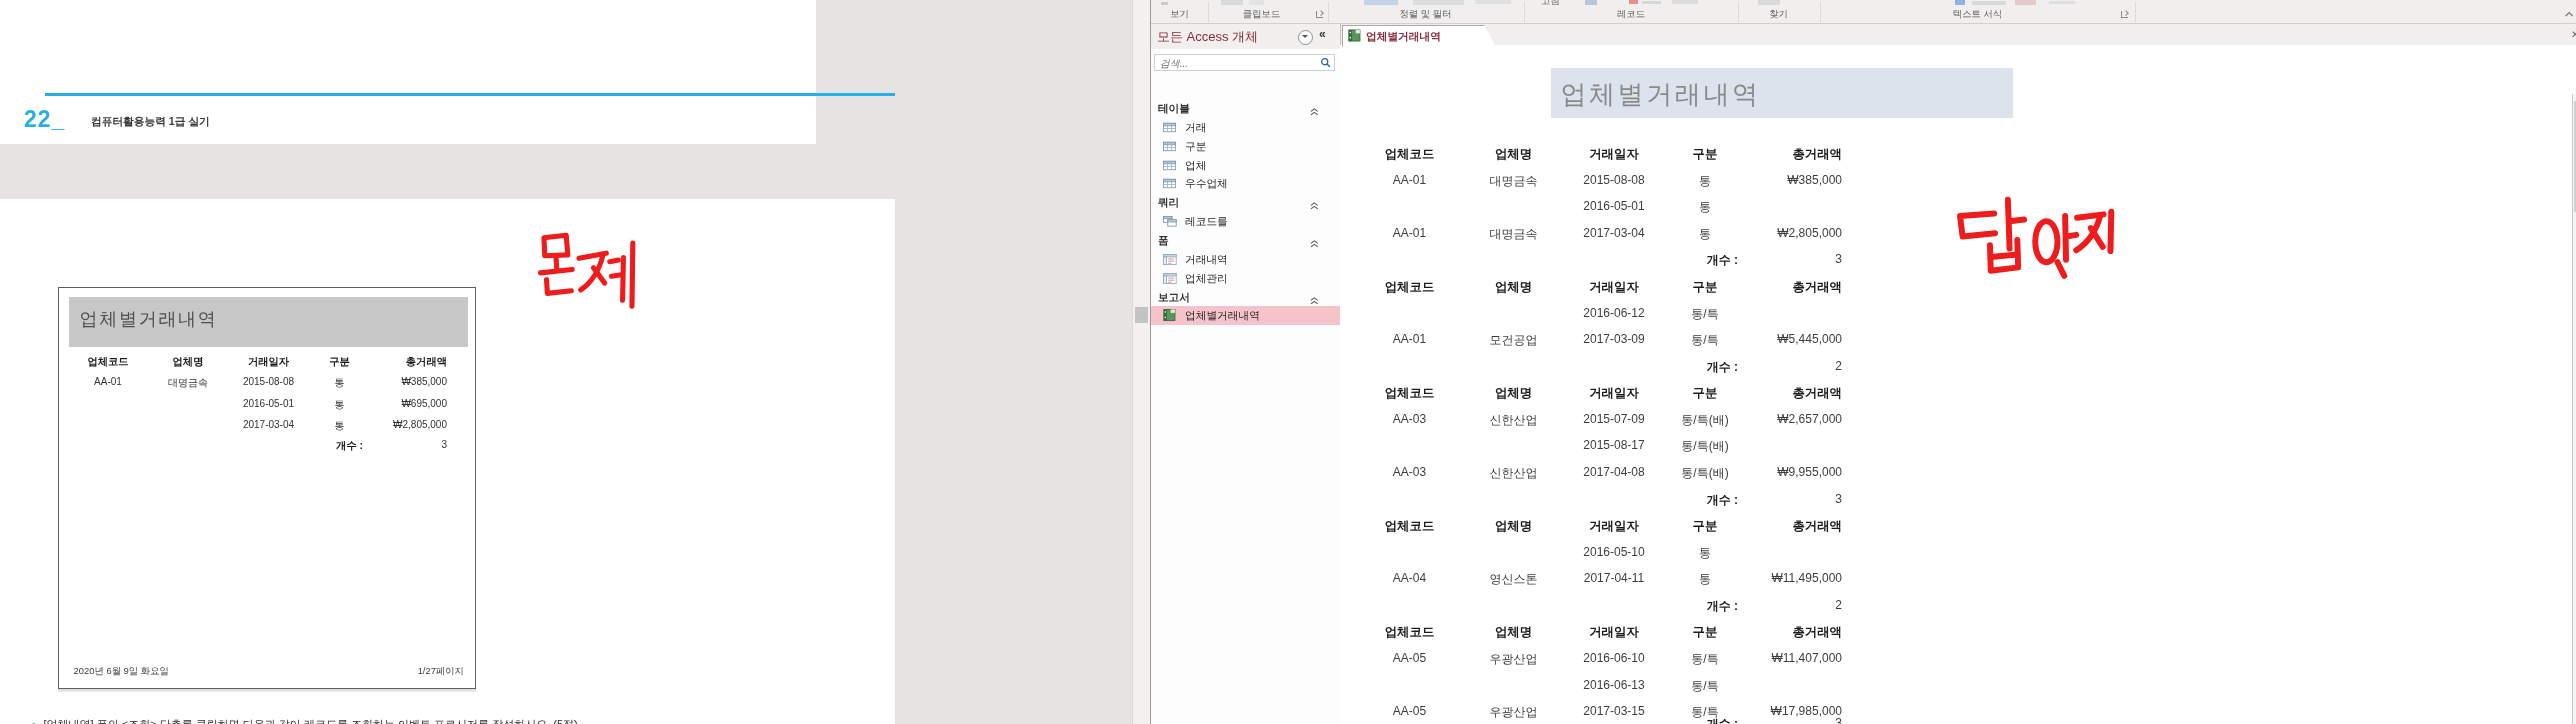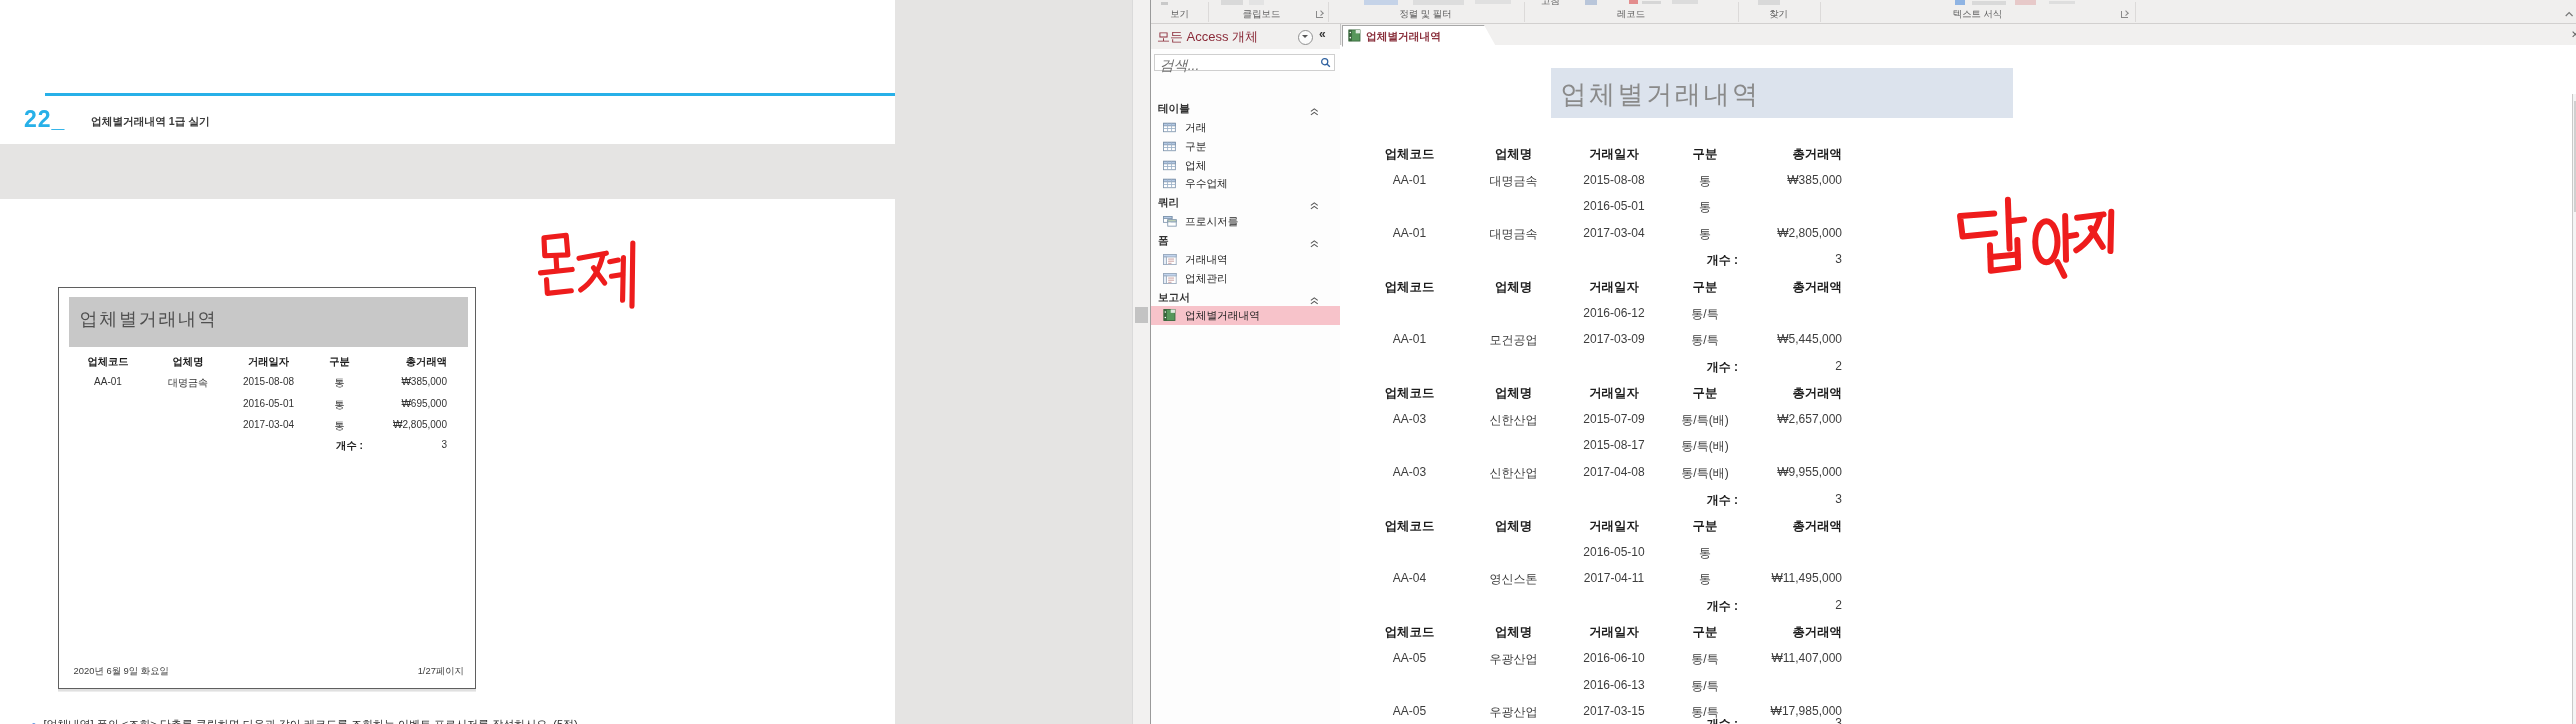--- a/index.html
+++ b/index.html
@@ -34,21 +34,21 @@
   .content-topline{position:absolute;left:0;top:45px;width:100%;height:0.9px;background:#9a9a9a;}
 
   
   .navpane{position:absolute;left:0;top:24px;width:189px;height:700px;background:#fdfdfd;border-right:0.9px solid #c6c6c6;}
   .nav-header{position:absolute;left:0;top:0;width:100%;height:25px;background:#f1f0ef;}
   .nav-title{position:absolute;left:6px;top:4.3px;font-size:13px;color:#8b2a38;white-space:nowrap;}
   .nav-drop{position:absolute;left:147px;top:6px;width:13px;height:13px;border:0.9px solid #909090;border-radius:50%;background:#fbfbfb;}
   .nav-drop::after{content:"";position:absolute;left:2.6px;top:4.3px;border-left:3.4px solid transparent;border-right:3.4px solid transparent;border-top:3.4px solid #555;}
   .nav-shutter{position:absolute;left:168px;top:2.6px;font-size:12px;color:#333;font-weight:bold;}
   .nav-search{position:absolute;left:3.4px;top:30px;width:181px;height:17px;border:0.9px solid #cfcfcf;background:#fff;box-sizing:border-box;}
-  .nav-search-text{position:absolute;left:4.3px;top:1.7px;font-size:14px;color:#6e6e6e;font-style:italic;}
+  .nav-search-text{position:absolute;left:4.3px;top:1.7px;font-size:10px;color:#6e6e6e;font-style:italic;}
   .nav-search-icon{position:absolute;right:2.6px;top:1.7px;}
   .nav-list{position:absolute;left:0;top:51px;width:189px;}
   .nav-row{position:absolute;left:0;width:189px;height:19px;}
   .nav-row.sel{background:#f7c3ca;}
   .nav-sec-label{position:absolute;left:6.9px;top:2.6px;font-size:10.7px;font-weight:bold;color:#333;}
   .nav-item-label{position:absolute;left:34px;top:3.4px;font-size:10.7px;color:#1f1f1f;}
   .nav-icon{position:absolute;left:12px;top:3.4px;}
   .nav-chev{position:absolute;left:159px;top:5.1px;}
 
   
@@ -74,24 +74,24 @@
   .ribbon-collapse{position:absolute;left:1413px;top:10.3px;}
   .tab-close{position:absolute;left:1420px;top:28px;font-size:10.3px;color:#666;}
 
   .hand{position:absolute;}
 </style>
 </head>
 <body>
 
 <div class="stage">
 
-  <div class="page" style="left:0;top:0;width:895px;height:144px;">
+  <div class="page" style="left:0;top:0;width:816px;height:144px;">
     <div class="cyan-rule" style="left:45px;top:93px;width:850px;height:3.4px;"></div>
     <div class="doc-pagenum" style="left:24px;top:106px;">22_</div>
-    <div class="doc-header" style="left:91px;top:115px;">업체별거래내역 1급 실기</div>
+    <div class="doc-header" style="left:91px;top:115px;">컴퓨터활용능력 1급 실기</div>
   </div>
 
   <div class="page" style="left:0;top:199px;width:895px;height:525px;">
 
     <div class="sample-box" style="left:58px;top:88px;width:416px;height:400px;">
       <div class="sample-titlebar" style="left:10.3px;top:8.6px;width:399px;height:50px;">
         <div class="sample-title" style="left:10.3px;top:10.3px;">업체별거래내역</div>
       </div>
       <div id="sample-rows">
           <div class="s-cell hd" style="left: 19px; width: 60px; text-align: center; top: 67px;">업체코드</div>
@@ -247,21 +247,21 @@
               </svg></span>
           </div>
           <div class="nav-row" style="top: 137px;">
             <span class="nav-icon"><svg width="14.6" height="11" viewBox="0 0 17 13">
                 <rect x="0.5" y="0.5" width="10" height="7" fill="#fff" stroke="#7e94ac"></rect>
                 <rect x="0.5" y="0.5" width="10" height="2.4" fill="#b5cae6" stroke="#7e94ac"></rect>
                 <rect x="5.5" y="4.5" width="10" height="7.5" fill="#fff" stroke="#7e94ac"></rect>
                 <rect x="5.5" y="4.5" width="10" height="2.4" fill="#cfe0b8" stroke="#7e94ac"></rect>
                 <path d="M9 7 H15" stroke="#9db2c8"></path>
               </svg></span>
-            <div class="nav-item-label">프로시저를</div>
+            <div class="nav-item-label">레코드를</div>
           </div>
           <div class="nav-row" style="top: 156px;">
             <div class="nav-sec-label">폼</div>
             <span class="nav-chev"><svg width="8.6" height="7.7" viewBox="0 0 10 9">
                 <path d="M1 4 L5 1 L9 4 M1 8 L5 5 L9 8" stroke="#555" stroke-width="1.2" fill="none"></path>
               </svg></span>
           </div>
           <div class="nav-row" style="top: 175px;">
             <span class="nav-icon"><svg width="13.7" height="11" viewBox="0 0 16 13">
                 <rect x="0.5" y="0.5" width="15" height="12" fill="#fff" stroke="#98a8bc"></rect>

